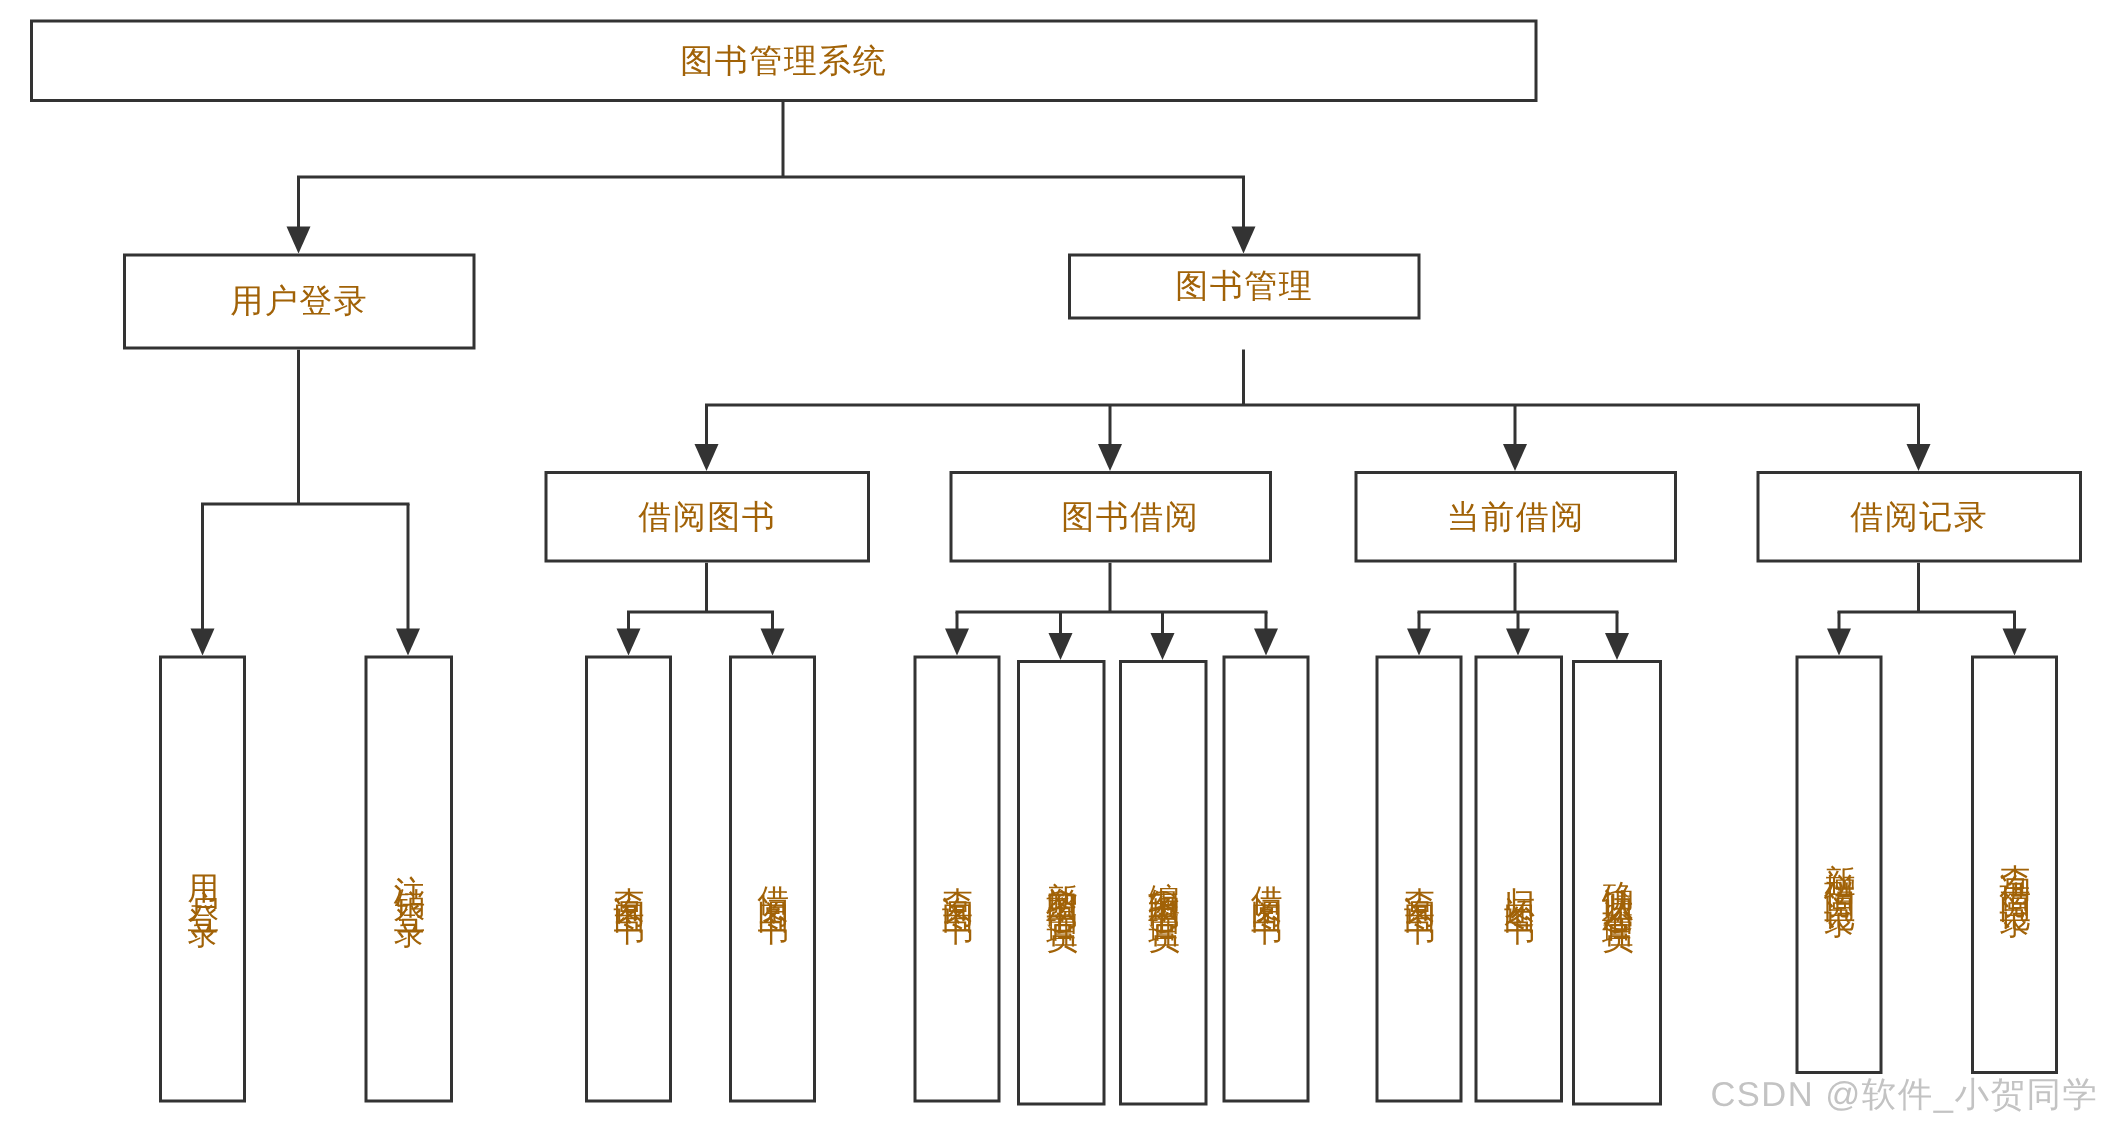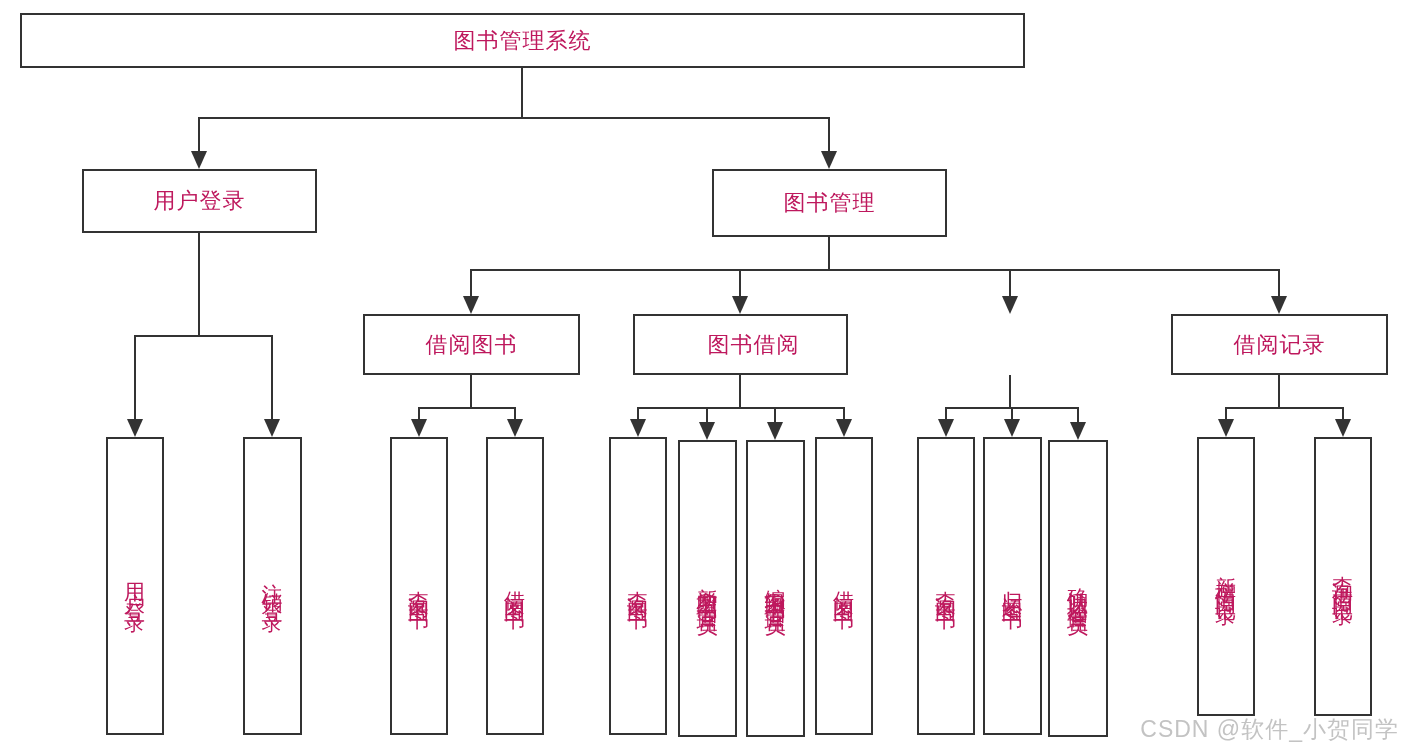--- a/index.html
+++ b/index.html
@@ -21,21 +21,21 @@
     top: 0;
     width: 1405px;
     height: 747px;
     z-index: 1;
   }
   .node {
     position: absolute;
     box-sizing: border-box;
     border: 2px solid #333333;
     background: #ffffff;
-    color: #be185d;
+    color: #a16207;
     display: flex;
     align-items: center;
     justify-content: center;
     font-size: 22px;
     letter-spacing: 1px;
     z-index: 2;
     white-space: nowrap;
     text-align: center;
   }
   .vnode {
@@ -126,24 +126,25 @@
       <polygon points="1004,419 1020,419 1012,437"></polygon>
       <polygon points="1070,422 1086,422 1078,440"></polygon>
       <polygon points="1218,419 1234,419 1226,437"></polygon>
       <polygon points="1335,419 1351,419 1343,437"></polygon>
     </g>
   </svg>
 
   <div class="node" style="left:20px; top:13px; width:1005px; height:55px;">图书管理系统</div>
 
   <div class="node" style="left:82px; top:169px; width:235px; height:64px;">用户登录</div>
-  <div class="node" style="left:712px; top:169px; width:235px; height:68px;">图书管理</div>
+  <div class="node" style="left:712px; top:169px; width:235px; height:44px;">图书管理</div>
 
   <div class="node" style="left:363px; top:314px; width:217px; height:61px;">借阅图书</div>
   <div class="node" style="left:633px; top:314px; width:215px; height:61px;padding-left:26px;">图书借阅</div>
+  <div class="node" style="left:903px; top:314px; width:215px; height:61px;">当前借阅</div>
   <div class="node" style="left:1171px; top:314px; width:217px; height:61px;font-family:Liberation Serif, serif;">借阅记录</div>
 
   <div class="node vnode loose" style="left:106px; top:437px; width:58px; height:298px;">用户登录</div>
   <div class="node vnode loose" style="left:243px; top:437px; width:59px; height:298px;">注销登录</div>
 
   <div class="node vnode" style="left:390px; top:437px; width:58px; height:298px;">查询图书</div>
   <div class="node vnode" style="left:486px; top:437px; width:58px; height:298px;">借阅图书</div>
 
   <div class="node vnode" style="left:609px; top:437px; width:58px; height:298px;">查询图书</div>
   <div class="node vnode" style="left:678px; top:440px; width:59px; height:297px; letter-spacing:4px;">新增图书（管理员）</div>

